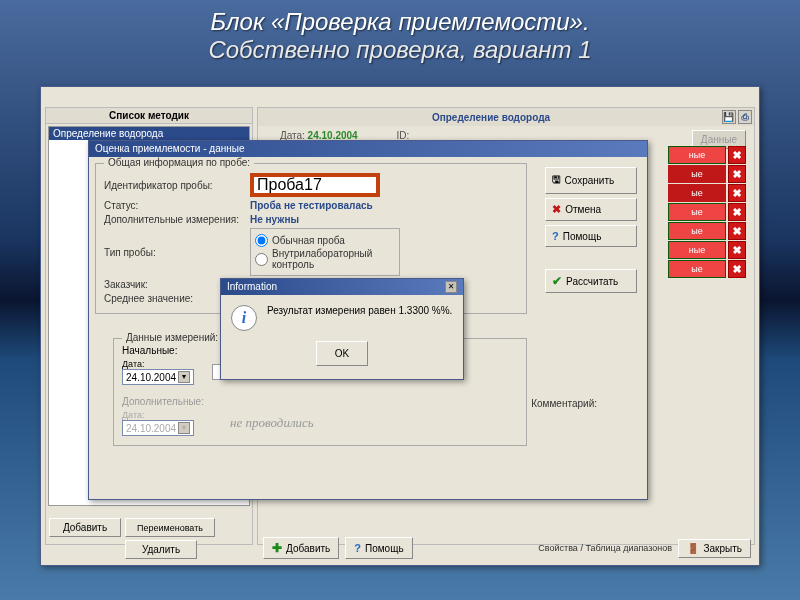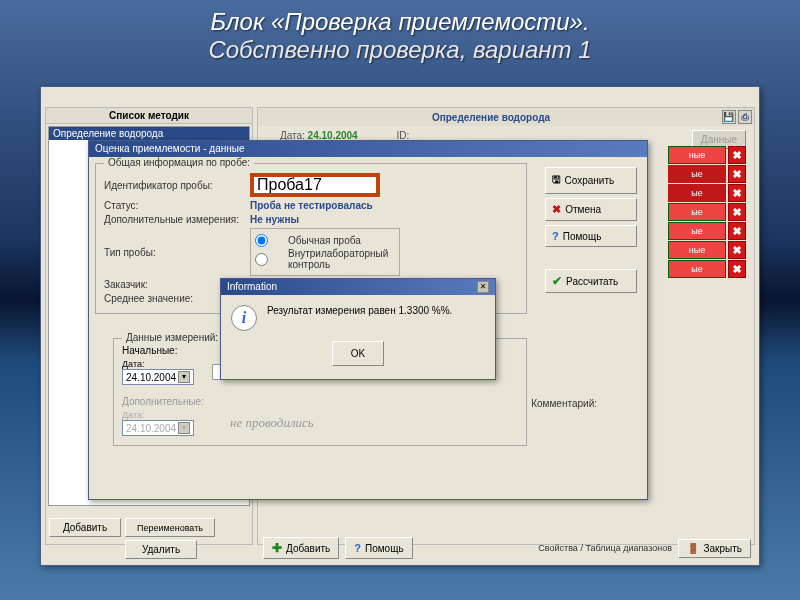--- a/index.html
+++ b/index.html
@@ -38,33 +38,33 @@
 
   
   .win-data { left: 88px; top: 140px; width: 560px; height: 360px; }
   .group { border:1px solid #aaa; margin:6px; padding:6px 8px; position:relative; }
   .group-label { position:absolute; top:-7px; left:8px; background:#e8e4d8; padding:0 4px; font-size:10px; color:#333; }
   .form-row { display:flex; align-items:center; gap:6px; margin:3px 0; font-size:10px; }
   .form-row label { width:140px; color:#333; }
   .text-input { border:4px solid #c2410c; background:#fff; padding:1px 3px; font-size:16px; height:24px; }
   .blue-text { color:#2a4a8a; font-weight:bold; font-size:10px; }
   .radio-group { border:1px solid #aaa; padding:4px; font-size:10px; }
-  .radio-group label { display:flex; align-items:center; gap:20px; margin:1px 0; }
+  .radio-group label { display:flex; align-items:center; gap:4px; margin:1px 0; }
   .side-buttons { position:absolute; right:10px; top:26px; display:flex; flex-direction:column; gap:4px; }
   .side-buttons .btn { width:92px; justify-content:flex-start; padding:4px 6px; }
   .measurements { border:1px solid #aaa; margin:24px; padding:6px 8px; position:relative; }
   .meas-box { display:inline-block; border:1px solid #999; background:#fff; width:40px; height:16px; text-align:center; font-size:10px; line-height:14px; }
   .meas-box.dark { background:#2a4a8a; color:#fff; border-color:#2a4a8a; }
   .dropdown { border:1px solid #7a8aae; background:#fff; padding:1px 3px; font-size:10px; height:16px; display:inline-flex; align-items:center; gap:2px; }
   .dropdown .arrow { background:#d0ccc0; border:1px solid #888; width:12px; height:12px; text-align:center; font-size:8px; line-height:10px; }
   .gray-text { color:#999; font-style: italic; font-family: 'Times New Roman', serif; font-size:13px; }
   .comment-label { position:absolute; right:50px; bottom:90px; font-size:10px; color:#333; }
 
   
-  .win-info { left: 220px; top: 278px; width: 276px; height: 102px; z-index:10; }
+  .win-info { left: 220px; top: 278px; width: 244px; height: 102px; z-index:10; }
   .win-info .body { padding:10px; display:flex; gap:10px; align-items:flex-start; font-size:10px; }
   .info-icon { width:26px; height:26px; border-radius:50%; background:#fff; border:1px solid #888; display:flex; align-items:center; justify-content:center; color:#2a6ac8; font-weight:bold; font-size:16px; font-style:italic; font-family:Georgia,serif; }
   .win-info .ok-row { text-align:center; padding-bottom:6px; }
 
   .ico { font-family: Arial; font-weight:bold; }
   .ico-plus { color:#1a8a1a; font-size:12px; }
   .ico-x { color:#c01818; font-size:11px; }
   .ico-q { color:#1a6ac8; font-size:11px; }
   .ico-check { color:#1a8a1a; font-size:12px; }
   .ico-save { font-size:10px; }

